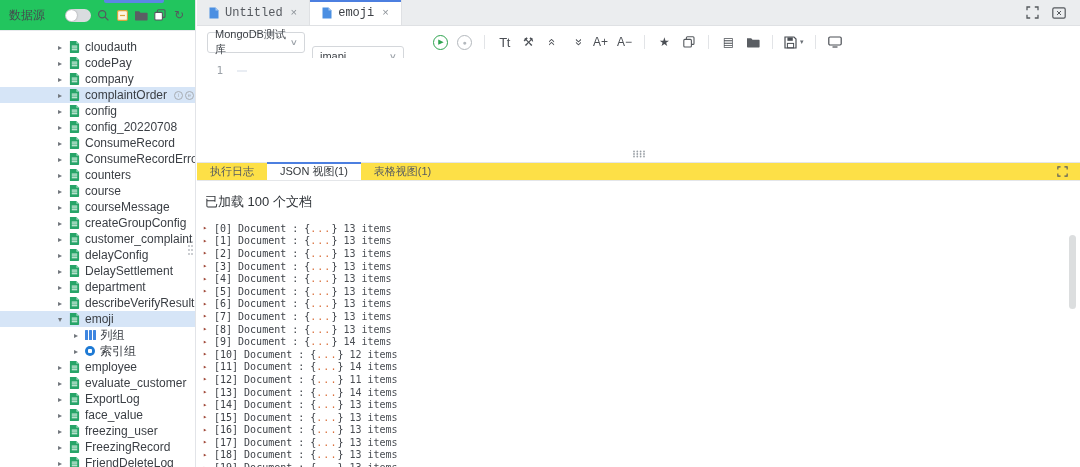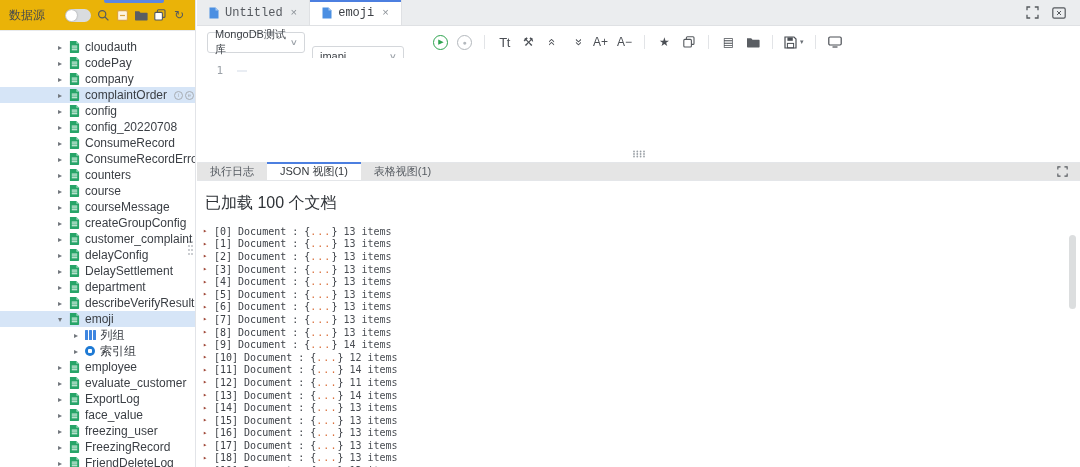--- a/index.html
+++ b/index.html
@@ -6,21 +6,21 @@
   html,body { width:1080px; height:467px; overflow:hidden; background:#fff;
     font-family:"Liberation Sans","DejaVu Sans",sans-serif; font-size:12px; color:#3a3e44; }
   .app { position:relative; width:1080px; height:467px; background:#fff; }
 
   
   .sidebar { position:absolute; left:0; top:0; width:196px; height:467px;
     background:#fff; border-right:1px solid #e2e4e8; }
   .top-blue-bar { position:absolute; left:104px; top:0; width:60px; height:3px;
     background:#5b87e5; border-radius:0 0 2px 2px; z-index:6; }
   .sidebar-header { height:28px; display:flex; align-items:center; gap:5px;
-    padding:15px 9px; background:#eab308; border-bottom:1px solid #e8eaed; }
+    padding:15px 9px; background:#22c55e; border-bottom:1px solid #e8eaed; }
   .sidebar-title { color:#45494e; margin-right:auto; }
   .toggle { width:26px; height:13px; border-radius:7px; background:#d9dcdf; position:relative; flex:none; }
   .toggle::after { content:""; position:absolute; left:1px; top:1px; width:11px; height:11px;
     border-radius:50%; background:#fff; box-shadow:0 0 2px rgba(0,0,0,.35); }
   .hicon { width:14px; height:14px; display:flex; align-items:center; justify-content:center;
     color:#55595e; font-size:12px; line-height:1; }
   .tree { padding-top:8px; }
   .tree-row { height:16px; display:flex; align-items:center; gap:5px; padding-left:56px;
     white-space:nowrap; overflow:hidden; cursor:default; }
   .tree-row.lvl2 { padding-left:72px; }
@@ -76,30 +76,30 @@
     font-family:"DejaVu Sans Mono","Liberation Mono",monospace; font-size:11px; }
   .code-line { display:flex; align-items:center; padding-top:6px; }
   .line-no { width:40px; text-align:right; padding-right:14px; color:#9ba1a8; flex:none; }
   .code-text { background:#e9edf3; padding:1px 8px 1px 2px; font-weight:600; color:#1d2126; }
   .seg { white-space:pre; }
   .t-method { color:#2e6fd1; }
   .t-number { color:#2d7d46; }
   .splitter { position:absolute; bottom:4px; left:50%; transform:translateX(-50%); }
 
   .results { flex:1; display:flex; flex-direction:column; min-height:0; }
-  .results-tabbar { height:19px; background:#e5e5e5; border-top:1px solid #e4e6e9;
+  .results-tabbar { height:19px; background:#fde047; border-top:1px solid #e4e6e9;
     border-bottom:1px solid #e4e6e9; display:flex; align-items:stretch; flex:none; }
   .rtab { padding:0 13px; display:flex; align-items:center; font-size:11px; color:#565b61;
     position:relative; cursor:default; }
   .rtab.active { background:#fff; color:#33373c; }
   .rtab.active::before { content:""; position:absolute; top:-1px; left:0; right:0; height:2px; background:#4c7fe0; }
   .rtab-expand { margin-left:auto; display:flex; align-items:center; padding-right:12px; }
 
   .results-body { flex:1; position:relative; background:#fff; padding:8px 0 0 6px; overflow:hidden; }
-  .status { font-size:16px; color:#2f3338; margin:4px 0 11px 2px; }
+  .status { font-size:13px; color:#2f3338; margin:4px 0 11px 2px; }
   .json-rows { font-family:"DejaVu Sans Mono","Liberation Mono",monospace; font-size:10px; color:#3b3f45; }
   .jrow { height:12.6px; display:flex; align-items:center; }
   .jarrow { color:#a14a3a; font-size:7px; width:11px; flex:none; }
   .jidx { margin-right:6px; }
   .jlabel { margin-right:6px; }
   .jbrace { color:#3b3f45; }
   .jdots { color:#d9703c; letter-spacing:1px; }
   .jitems { color:#4a4e54; margin-left:6px;text-align:center; }
   .scroll-thumb { position:absolute; right:4px; top:54px; width:7px; height:74px;
     background:#dcdedf; border-radius:4px; }

